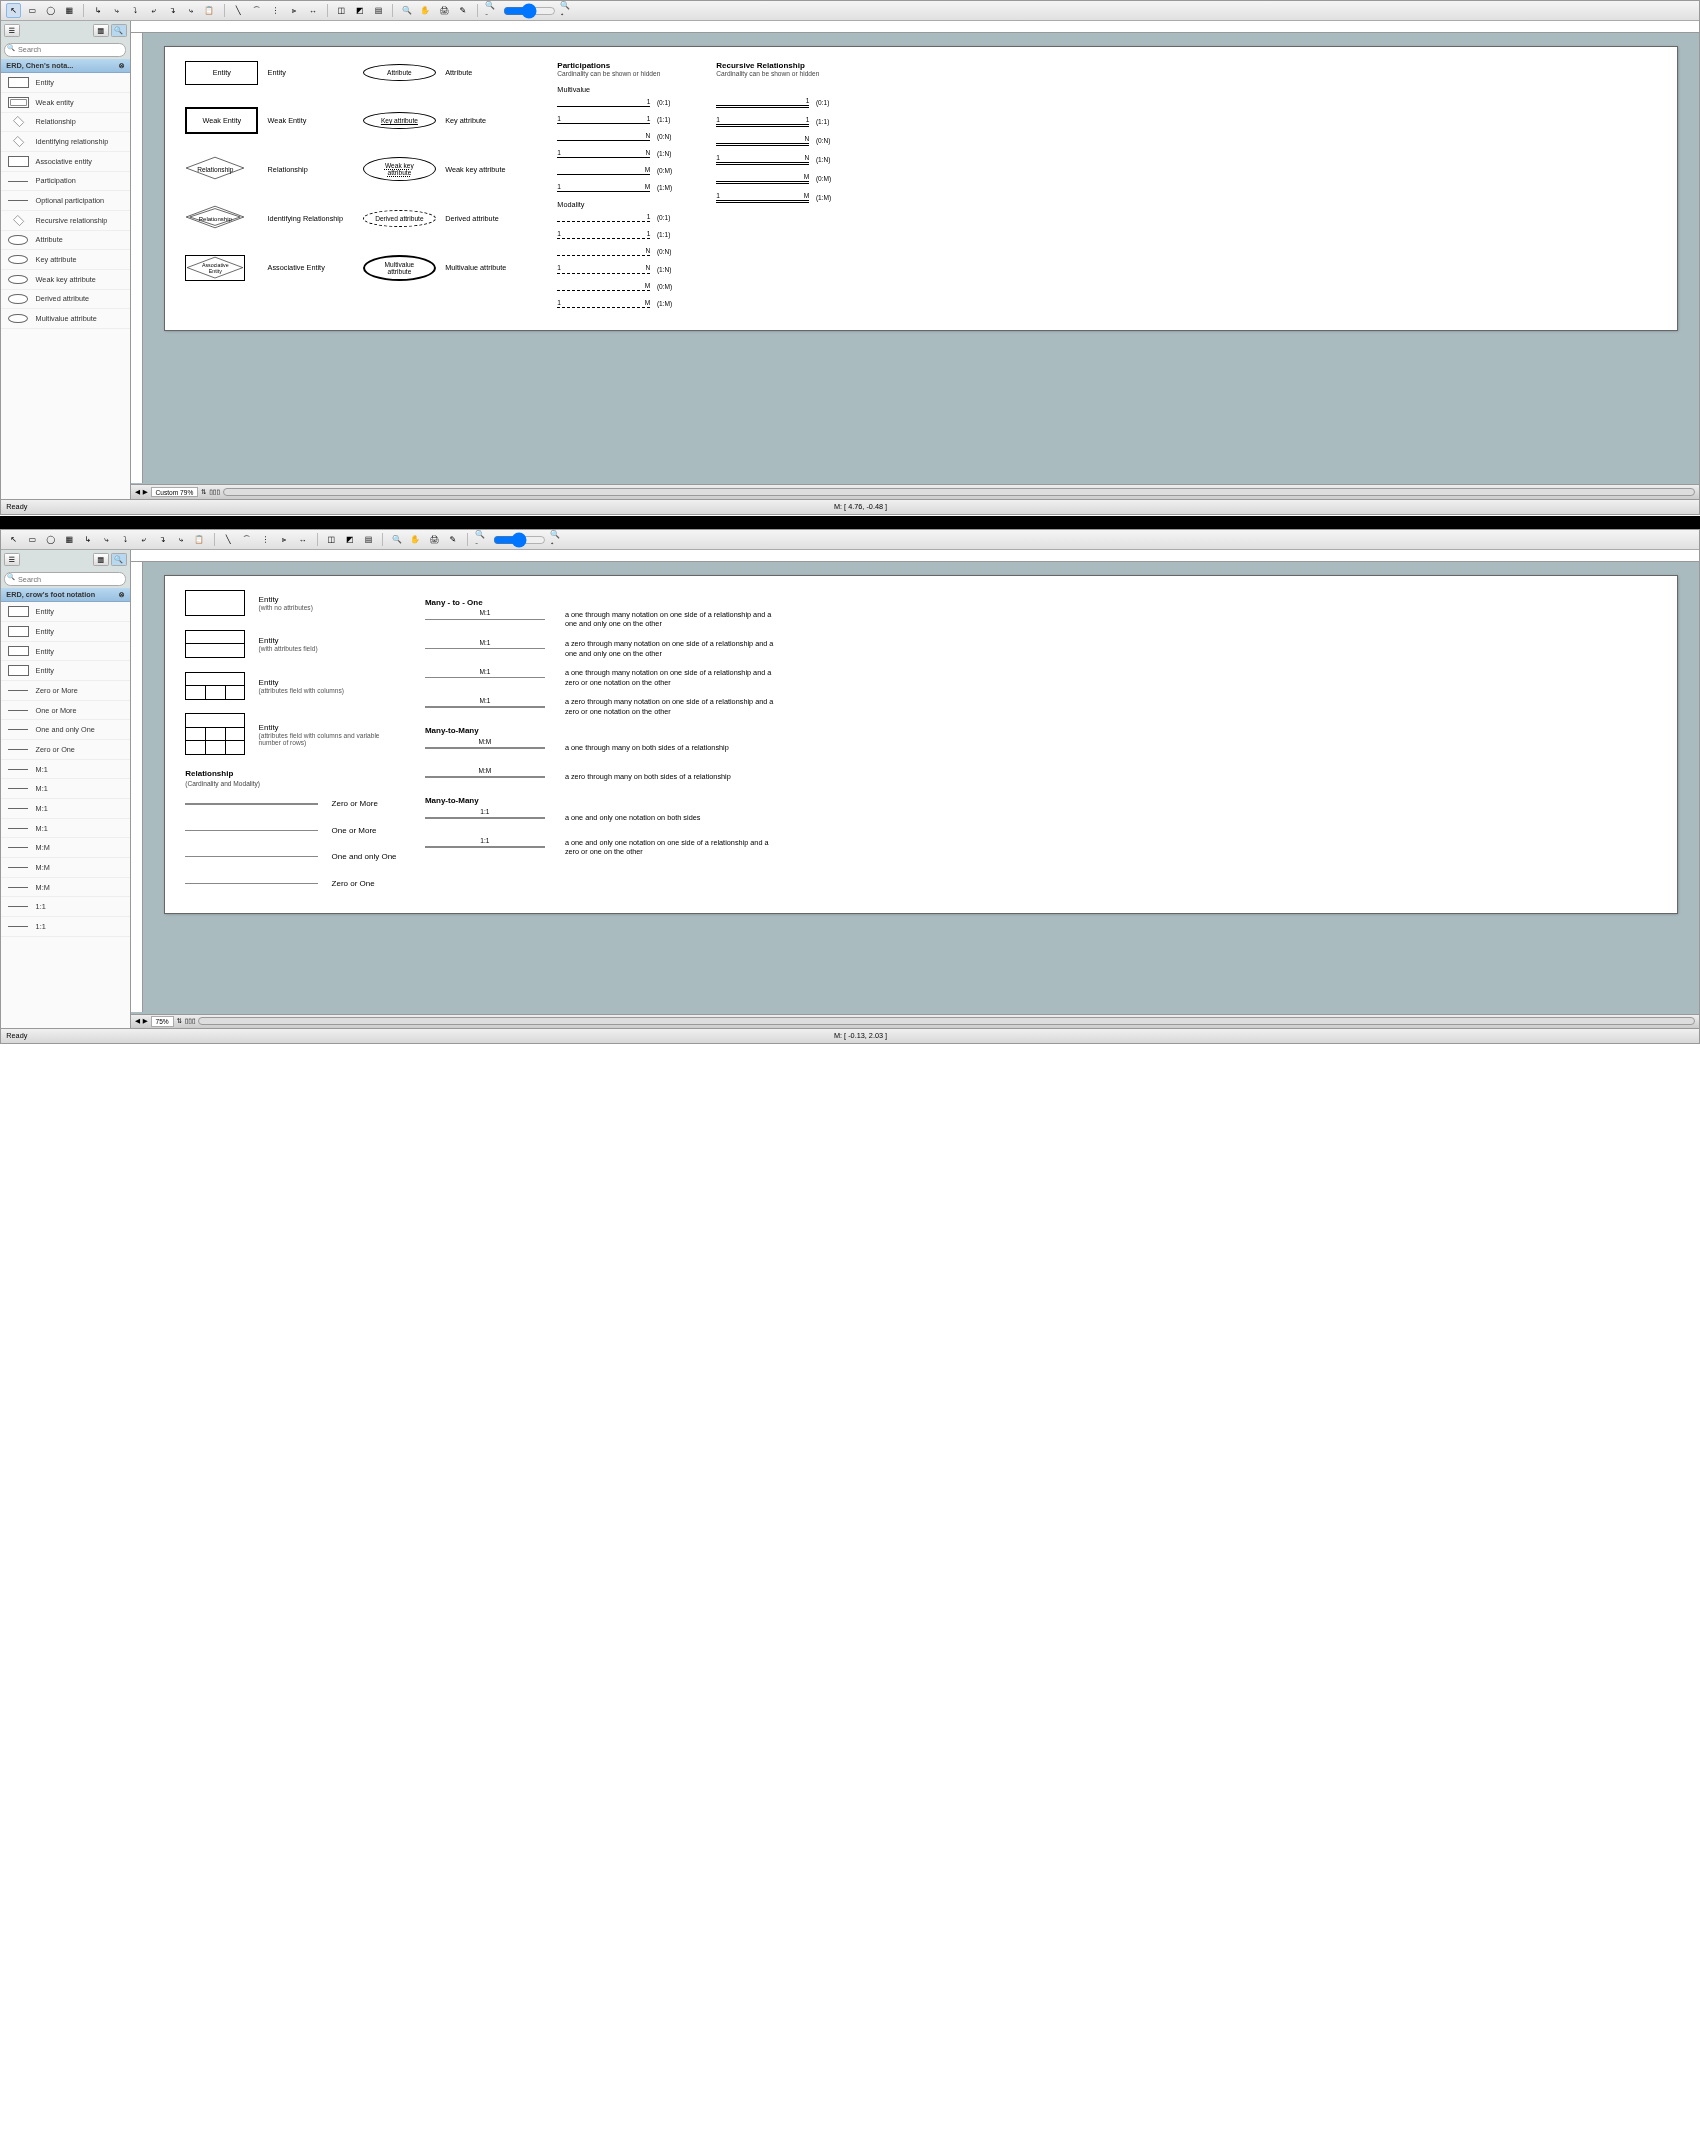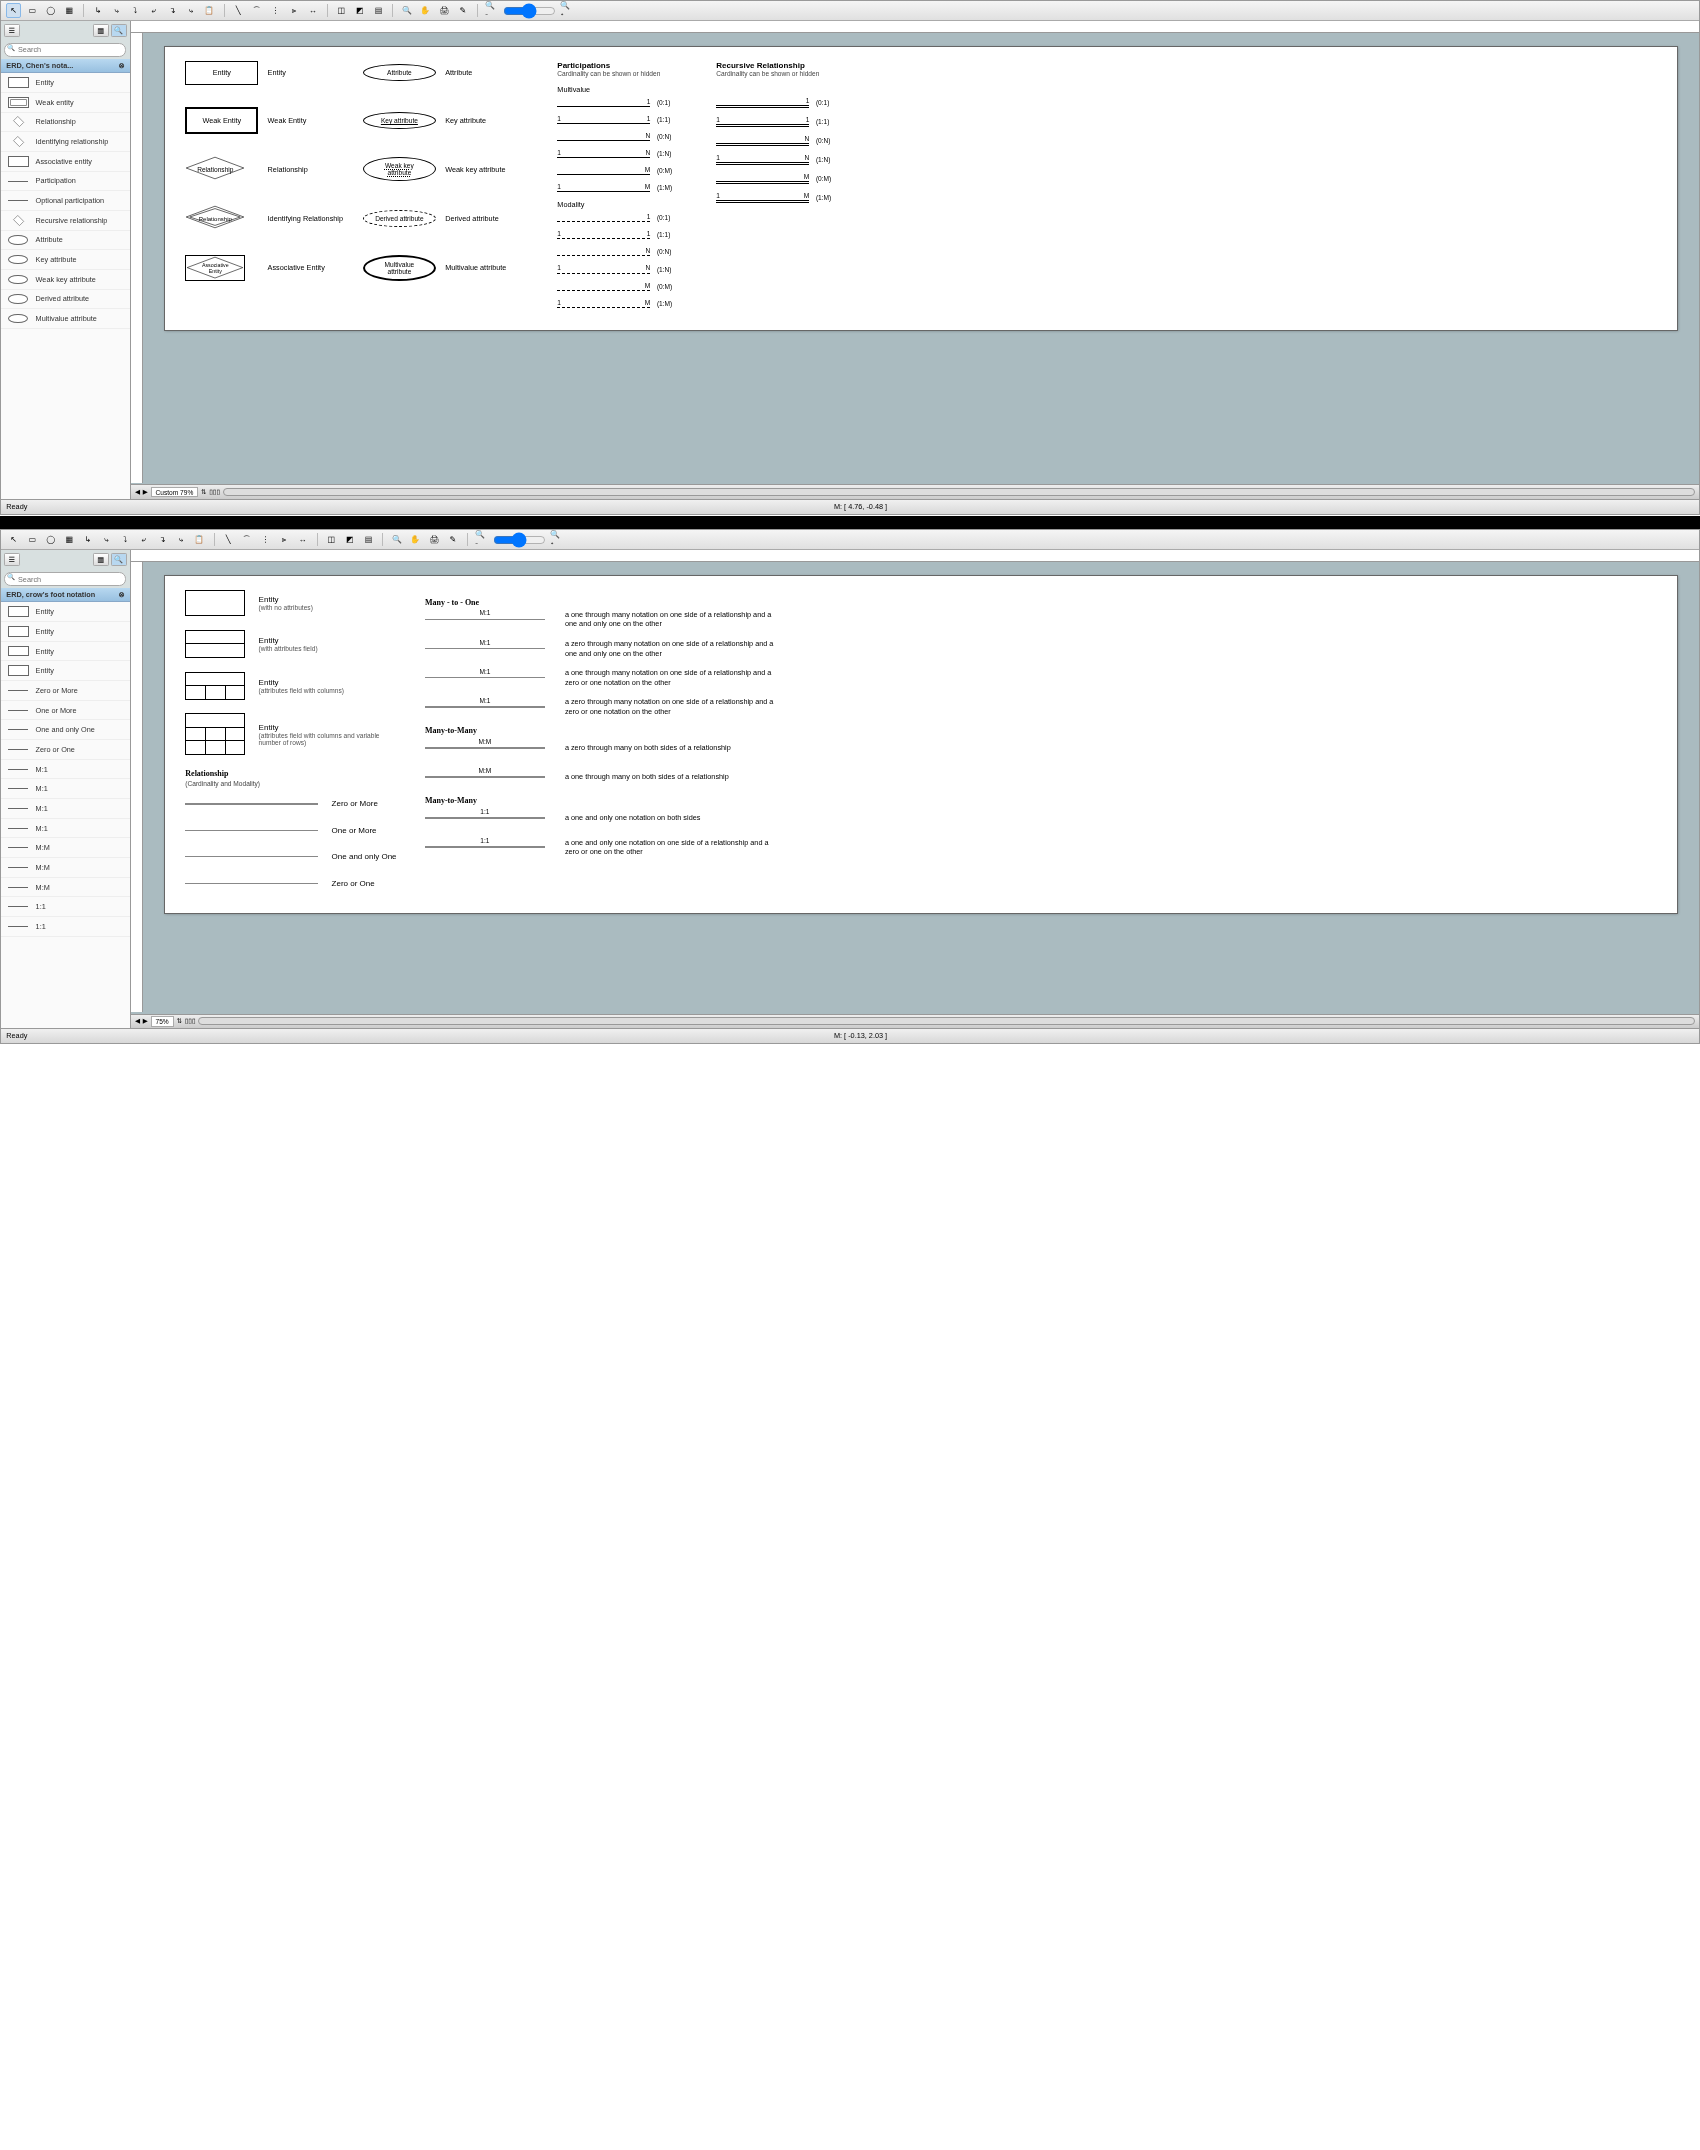--- a/index.html
+++ b/index.html
@@ -64,21 +64,21 @@
 .crow-entity-box .col { border-right: 0.7px solid #000; flex: 1; }
 .crow-entity-box .col:last-child { border-right: none; }
 .crow-item { display: flex; align-items: center; gap: 13.3px; margin-bottom: 13.3px; }
 .crow-item-text { flex: 1; }
 .crow-item-title { font-size: 8px; }
 .crow-item-sub { font-size: 6.6px; color: #555; }
 .crow-rel-line { width: 120px; height: 1.3px; background: #888; position: relative; margin: 9.3px 0; }
 .crow-rel-lbl { position: absolute; top: -9.3px; left: 50%; transform: translateX(-50%); font-size: 6.6px; }
 .crow-rel-row { display: flex; align-items: center; gap: 20px; margin-bottom: 9.3px; }
 .crow-desc { font-size: 7.3px; max-width: 219px; line-height: 1.3; }
-.section-title { font-size: 8px; font-weight: bold; margin: 8px 0 2.7px; font-family: Liberation Serif, serif; }
+.section-title { font-size: 8px; font-weight: bold; margin: 8px 0 2.7px; }
 .section-sub { font-size: 6.6px; color: #444; margin-bottom: 6.6px; }
 </style>
 </head>
 <body>
 
 <div class="app">
 
 <div class="window">
   <div class="toolbar">
     <span class="tool-btn active">↖</span>
@@ -747,27 +747,27 @@
                       </div>
                       <div class="crow-desc">a zero through many notation on one side of a relationship and a zero or one notation on the other</div>
                     </div>
                   </div>
               <div class="section-title">Many-to-Many</div>
               <div id="mm-rows">
                     <div class="crow-rel-row">
                       <div class="crow-rel-line">
                         <span class="crow-rel-lbl">M:M</span>
                       </div>
-                      <div class="crow-desc">a zero through many on both sides of a relationship</div>
+                      <div class="crow-desc">a one through many on both sides of a relationship</div>
                     </div>
                     <div class="crow-rel-row">
                       <div class="crow-rel-line">
                         <span class="crow-rel-lbl">M:M</span>
                       </div>
-                      <div class="crow-desc">a one through many on both sides of a relationship</div>
+                      <div class="crow-desc">a zero through many on both sides of a relationship</div>
                     </div>
                   </div>
               <div class="section-title">Many-to-Many</div>
               <div id="oo-rows">
                     <div class="crow-rel-row">
                       <div class="crow-rel-line">
                         <span class="crow-rel-lbl">1:1</span>
                       </div>
                       <div class="crow-desc">a one and only one notation on both sides</div>
                     </div>

